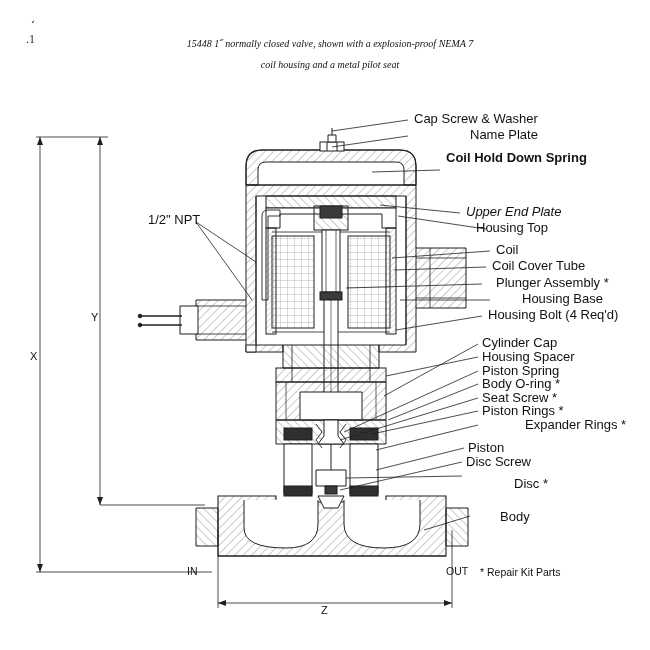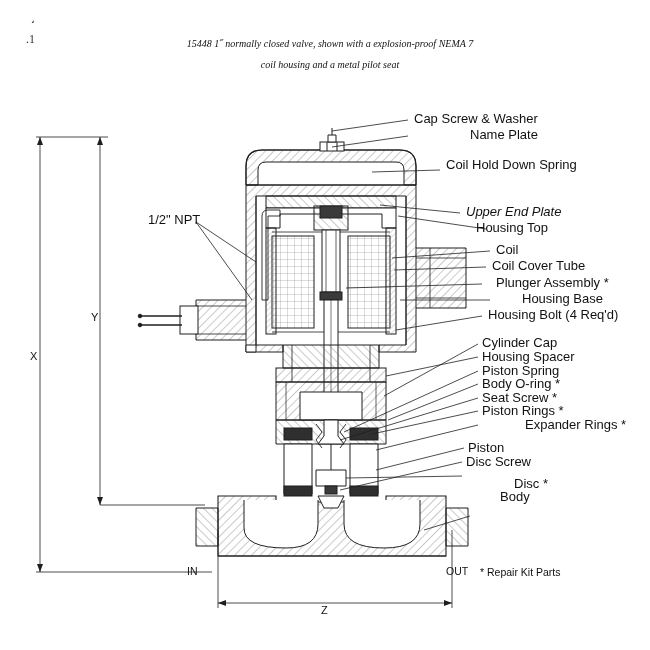--- a/index.html
+++ b/index.html
@@ -280,40 +280,40 @@
 
       <g stroke-width="0.8">
         <line x1="196" y1="222" x2="252" y2="300"></line>
         <line x1="196" y1="222" x2="256" y2="262"></line>
       </g>
     </g>
   </svg>
 
   <div class="callout" style="left:414px; top:113px;">Cap Screw &amp; Washer</div>
   <div class="callout" style="left:470px; top:129px;">Name Plate</div>
-  <div class="callout" style="left:446px; top:159px;">Coil Hold Down Spring</div>
+  <div class="callout" style="left:446px; top:152px;font-weight:bold;">Coil Hold Down Spring</div>
   <div class="callout" style="left:466px; top:206px;font-style:italic;">Upper End Plate</div>
   <div class="callout" style="left:476px; top:222px;">Housing Top</div>
   <div class="callout" style="left:496px; top:244px;">Coil</div>
   <div class="callout" style="left:492px; top:260px;">Coil Cover Tube</div>
   <div class="callout" style="left:486px; top:277px;margin-left:10px;">Plunger Assembly *</div>
   <div class="callout" style="left:496px; top:293px;margin-left:26px;">Housing Base</div>
   <div class="callout" style="left:488px; top:309px;">Housing Bolt (4 Req'd)</div>
 
   <div class="callout" style="left:482px; top:337px;">Cylinder Cap</div>
   <div class="callout" style="left:482px; top:351px;">Housing Spacer</div>
   <div class="callout" style="left:482px; top:365px;">Piston Spring</div>
   <div class="callout" style="left:482px; top:378px;">Body O-ring *</div>
   <div class="callout" style="left:482px; top:392px;">Seat Screw *</div>
   <div class="callout" style="left:482px; top:405px;">Piston Rings *</div>
   <div class="callout" style="left:482px; top:419px;padding-left:43px;">Expander Rings *</div>
   <div class="callout" style="left:468px; top:442px;">Piston</div>
   <div class="callout" style="left:466px; top:456px;">Disc Screw</div>
   <div class="callout" style="left:466px; top:478px;padding-left:48px;">Disc *</div>
-  <div class="callout" style="left:484px; top:491px;padding-left:16px;">Body</div>
+  <div class="callout" style="left:484px; top:511px;padding-left:16px;">Body</div>
 
   <div class="callout" style="left:148px; top:214px;">1/2" NPT</div>
 
   <div class="dim-label" style="left:30px; top:350px;">X</div>
   <div class="dim-label" style="left:91px; top:311px;">Y</div>
   <div class="dim-label" style="left:321px; top:604px;">Z</div>
 
   <div class="port-label" style="left:187px; top:534px;">IN</div>
   <div class="port-label" style="left:446px; top:534px;">OUT</div>
 

